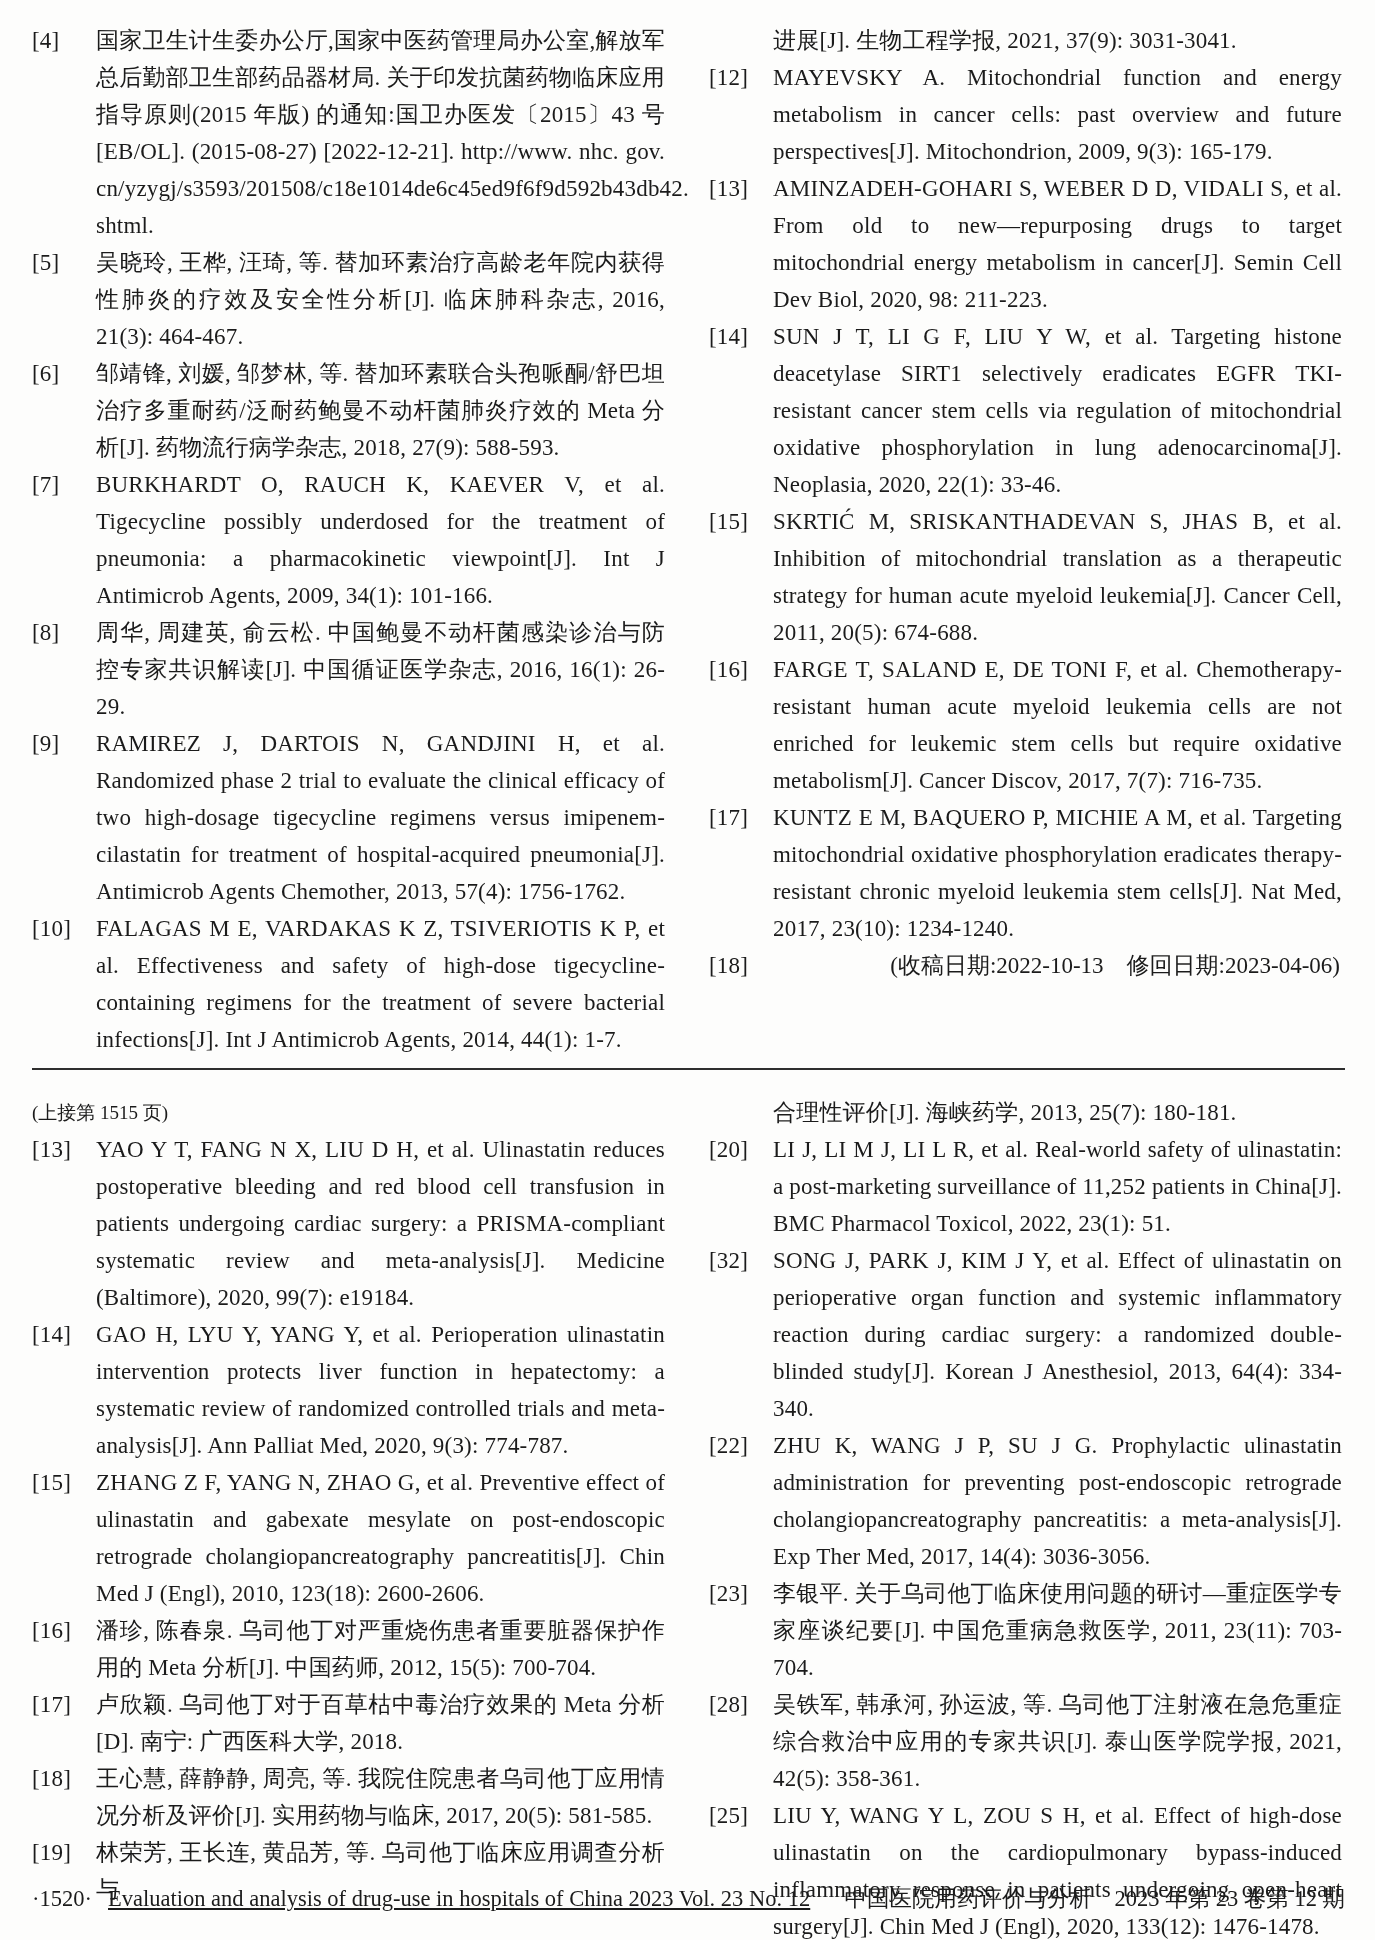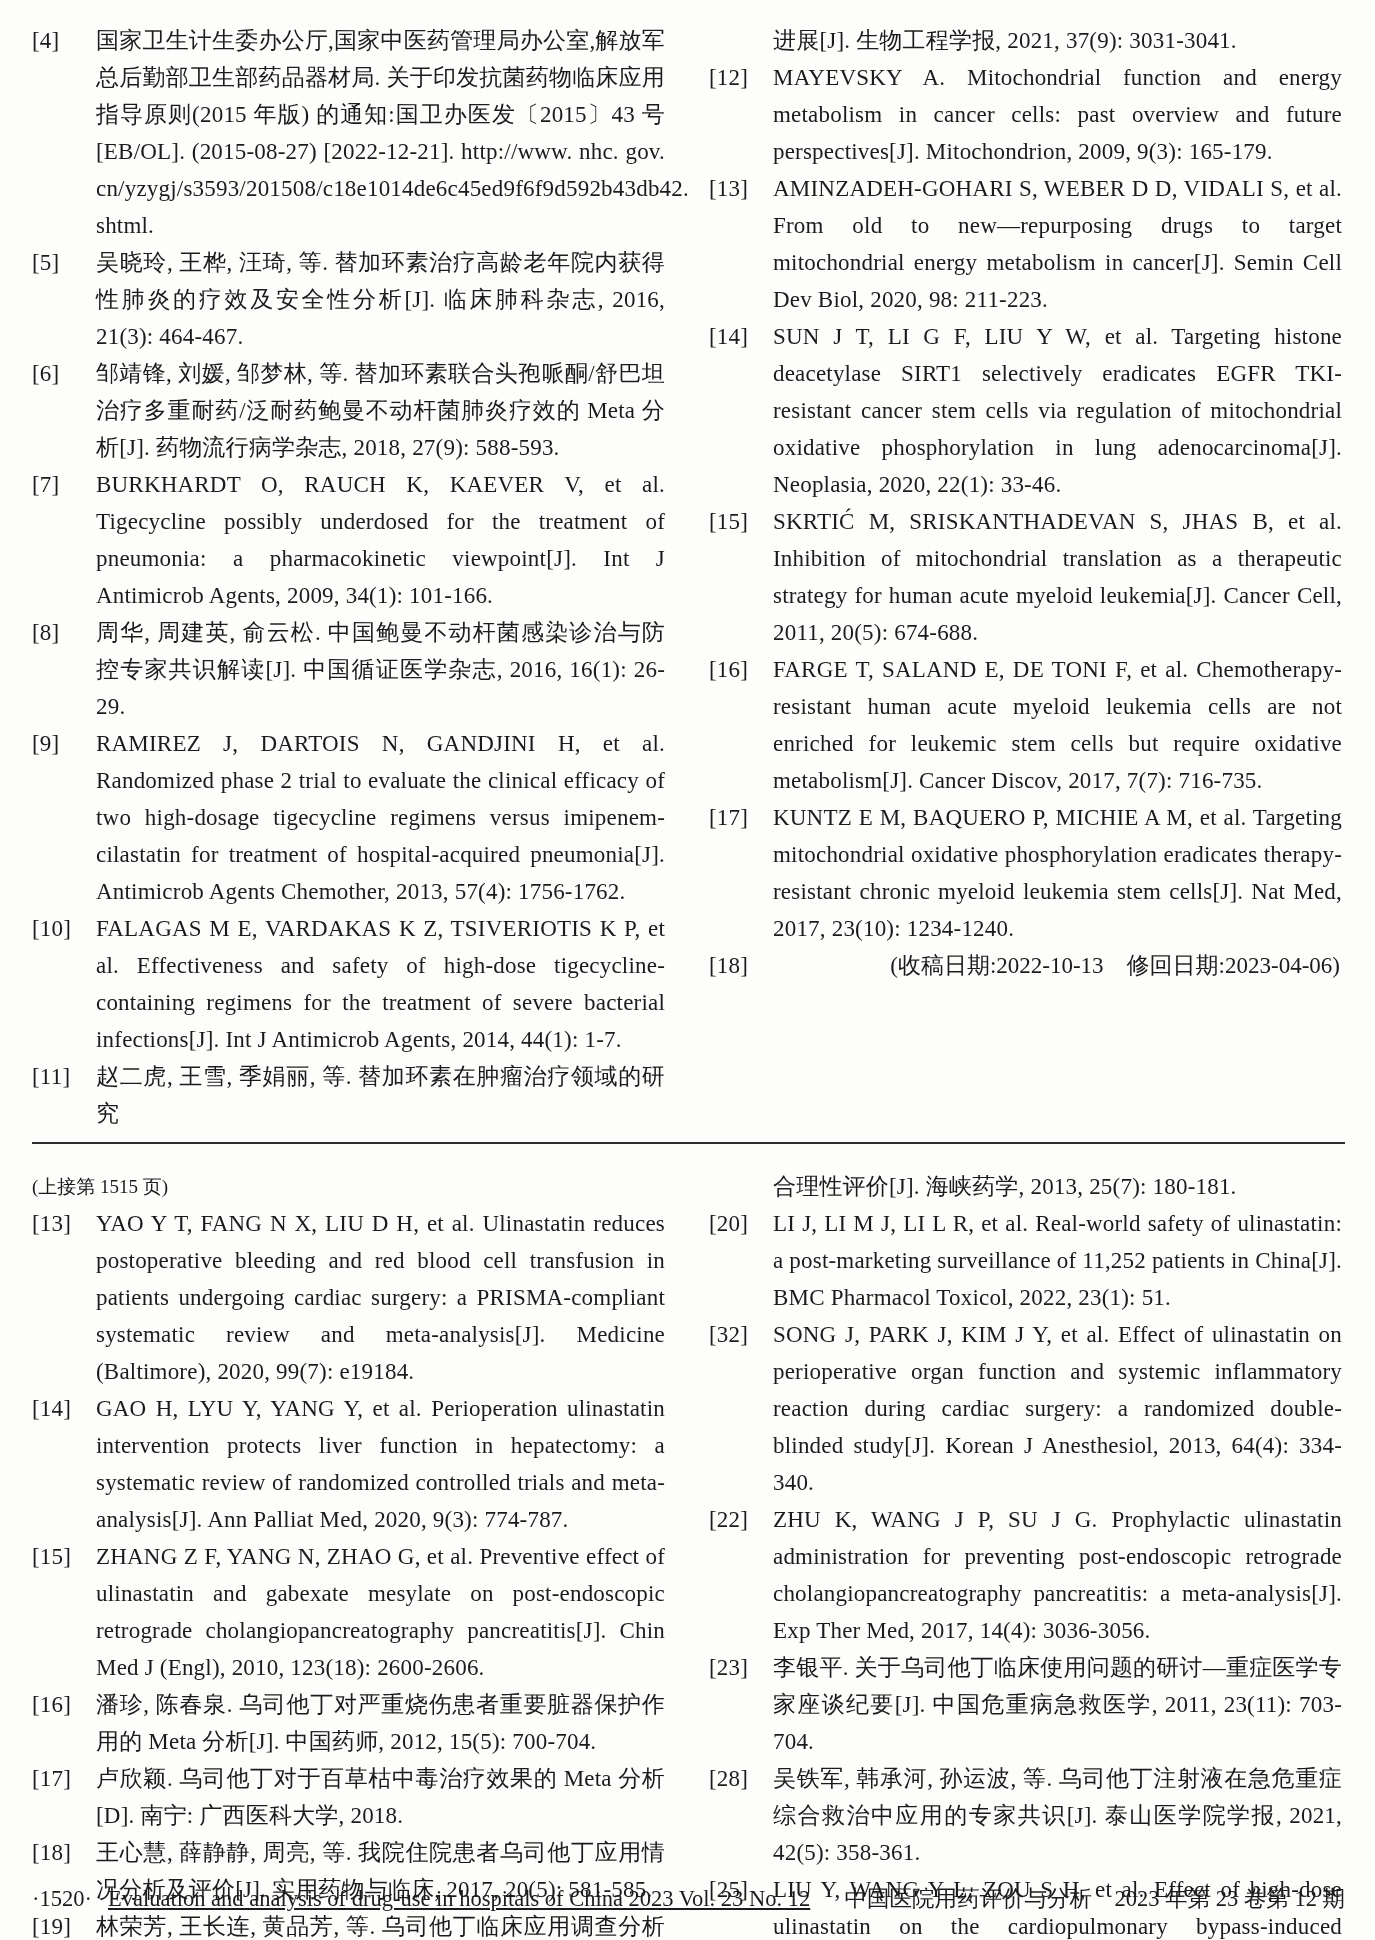--- a/index.html
+++ b/index.html
@@ -62,24 +62,20 @@
         <div class="ref">
           <span class="ref-label">[9]</span>
           <span class="ref-text">RAMIREZ J, DARTOIS N, GANDJINI H, et al. Randomized phase 2 trial to evaluate the clinical efficacy of two high-dosage tigecycline regimens versus imipenem-cilastatin for treatment of hospital-acquired pneumonia[J]. Antimicrob Agents Chemother, 2013, 57(4): 1756-1762.</span>
         </div>
 
         <div class="ref">
           <span class="ref-label">[10]</span>
           <span class="ref-text">FALAGAS M E, VARDAKAS K Z, TSIVERIOTIS K P, et al. Effectiveness and safety of high-dose tigecycline-containing regimens for the treatment of severe bacterial infections[J]. Int J Antimicrob Agents, 2014, 44(1): 1-7.</span>
         </div>
 
-        <div class="ref">
-          <span class="ref-label">[11]</span>
-          <span class="ref-text">赵二虎, 王雪, 季娟丽, 等. 替加环素在肿瘤治疗领域的研究</span>
-        </div>
       </div>
     <div class="col">
       <div>
 
           <div class="ref">
             <span class="ref-label"></span>
             <span class="ref-text">进展[J]. 生物工程学报, 2021, 37(9): 3031-3041.</span>
           </div>
 
           <div class="ref">

